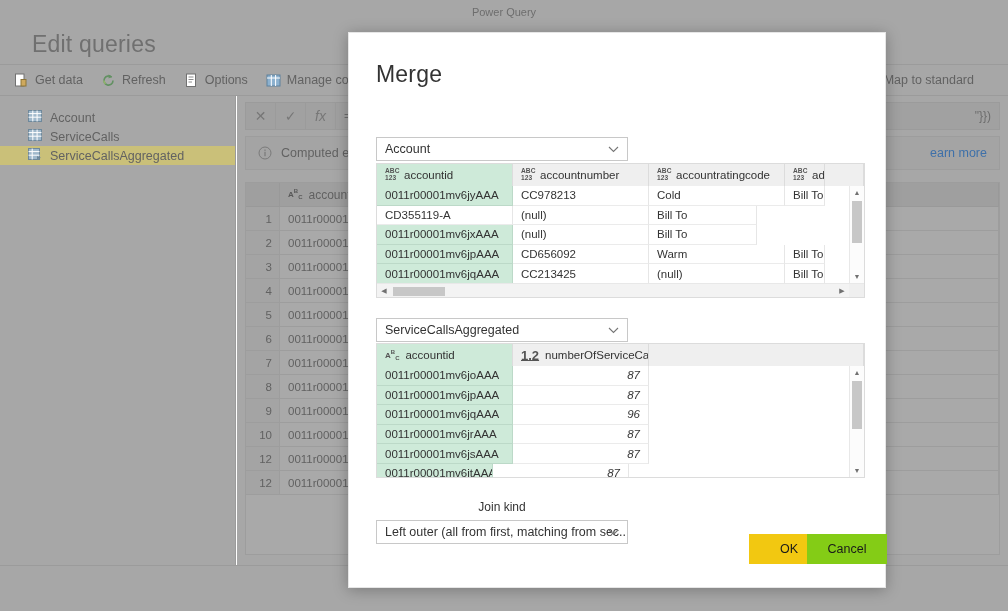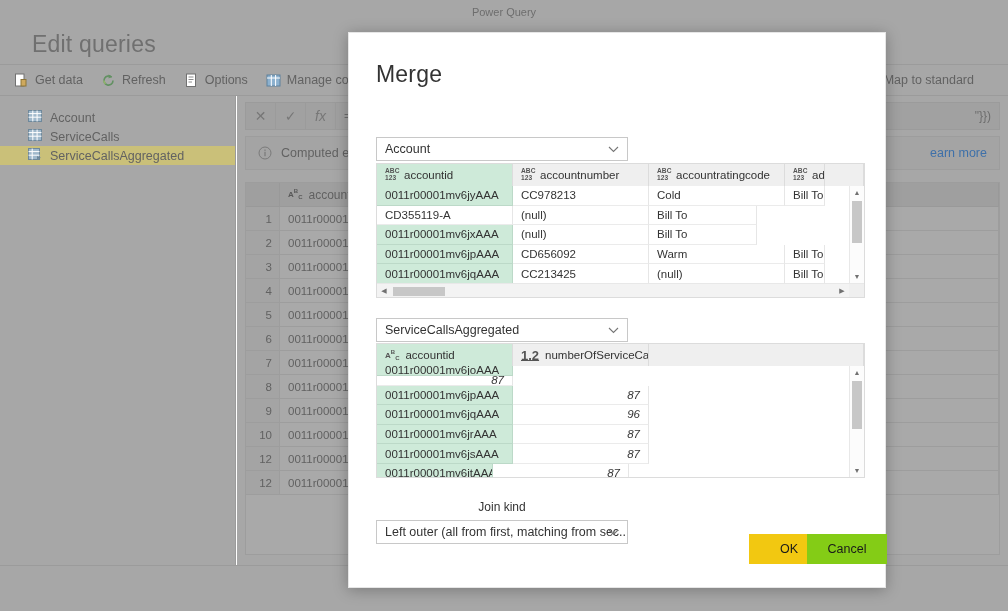--- a/index.html
+++ b/index.html
@@ -503,21 +503,21 @@
           <span class="tico-text">A<sup style="font-size:6px">B</sup><sub style="font-size:6px">C</sub></span>
           <span>accountid</span>
         </div>
         <div class="th" style="width: 136px;">
           <span class="tico-num">1.2</span>
           <span>numberOfServiceCalls</span>
         </div>
         <div class="th" style="flex: 1 1 0%;"></div>
       </div>
     <div id="tbl2-body">
-        <div class="tr" style="height: 19.6px; flex-direction: column;">
+        <div class="tr" style="height: 19.6px;">
           <div class="td keycol" style="width: 136px;">0011r00001mv6joAAA</div>
           <div class="td num" style="width: 136px;">87</div>
           <div class="td" style="flex: 1 1 0%; border-right: none; border-bottom: none;"></div>
         </div>
         <div class="tr" style="height: 19.6px;">
           <div class="td keycol" style="width: 136px;">0011r00001mv6jpAAA</div>
           <div class="td num" style="width: 136px;">87</div>
           <div class="td" style="flex: 1 1 0%; border-right: none; border-bottom: none;"></div>
         </div>
         <div class="tr" style="height: 19.6px;">

